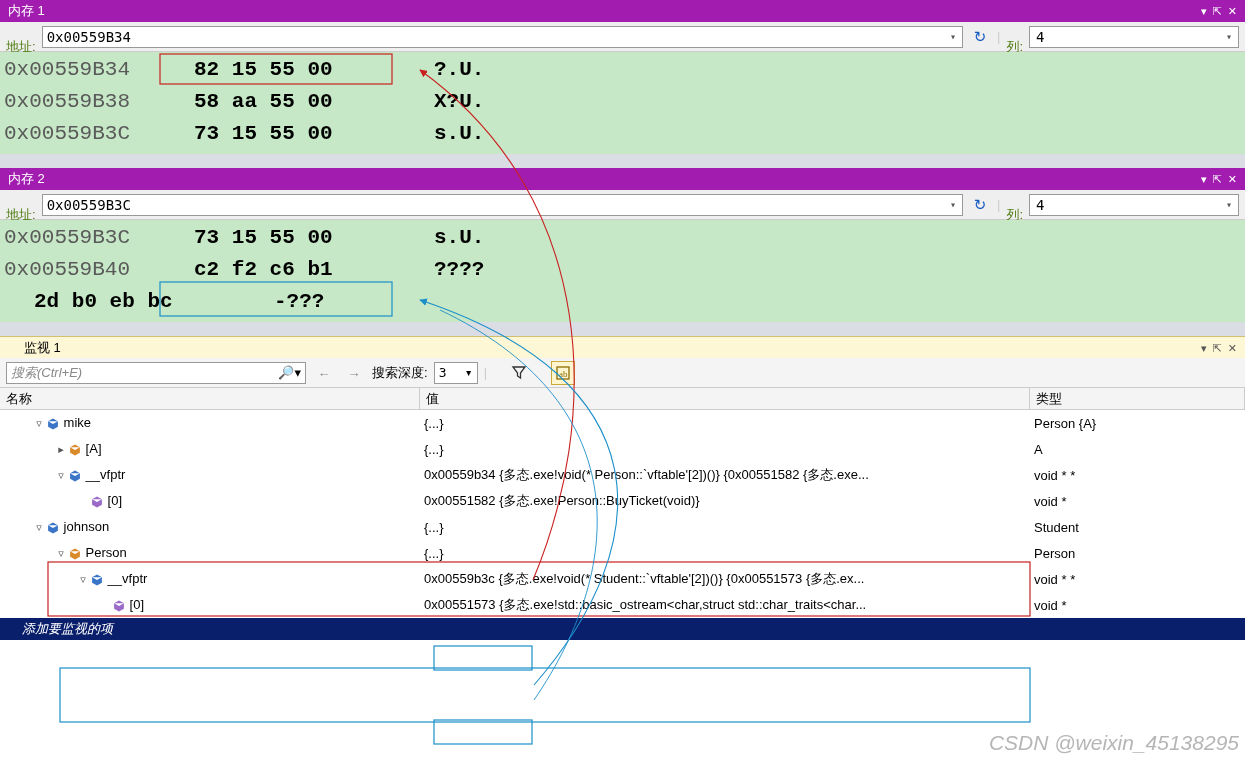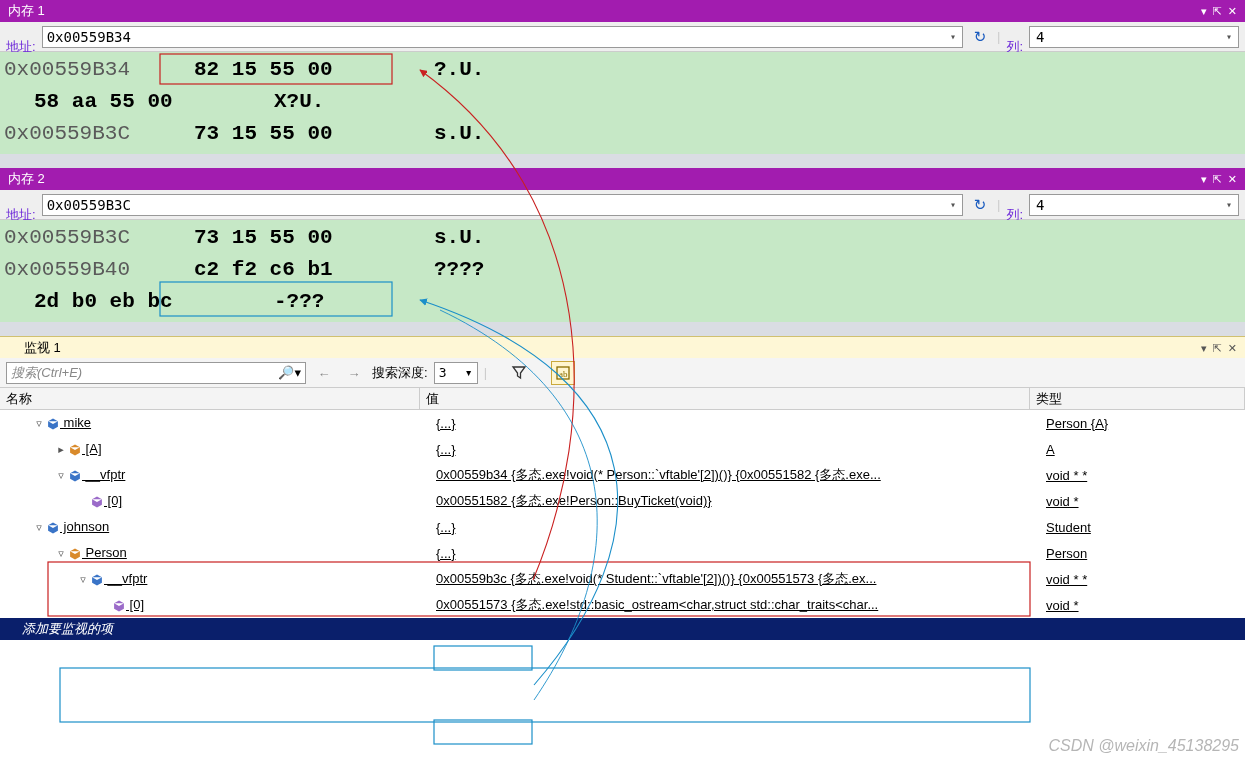--- a/index.html
+++ b/index.html
@@ -34,21 +34,21 @@
   .title-right-icons span { cursor:pointer; font-size:11px; }
   .toolbar {
     background: #efefef;
     height: 30px;
     display: flex;
     align-items: center;
     padding: 0 6px;
     border-bottom: 1px solid #ccc;
     gap: 6px;
   }
-  .toolbar label { font-size: 13px; color:#6d28d9;margin-top:20px; }
+  .toolbar label { font-size: 13px; color:#4d7c0f;margin-top:20px; }
   .addr-combo {
     flex: 1;
     height: 22px;
     border: 1px solid #999;
     background: #fff;
     display:flex; align-items:center;
     padding: 0 4px;
     font-size:14px;
     font-family: Consolas, monospace;
   }
@@ -109,38 +109,38 @@
   .watch-header {
     display:flex; background:#f4f4f4; height:22px; border-bottom:1px solid #ccc;
     font-size:13px;
   }
   .watch-header .col { padding:2px 6px; border-right:1px solid #ccc;}
   .c-name { width:420px;}
   .c-val { width:610px;}
   .c-type { flex:1;}
   .watch-body { background:#fff; font-size:13px;}
   .wrow { display:flex; height:26px; align-items:center;}
-  .wrow .c-name,.wrow .c-val,.wrow .c-type { padding:0 16px; overflow:hidden; white-space:nowrap; text-overflow:ellipsis;text-decoration:underline;}
+  .wrow .c-name,.wrow .c-val,.wrow .c-type { padding:0 4px; overflow:hidden; white-space:nowrap; text-overflow:ellipsis;}
   .wrow .c-name { padding-left:0;}
   .ind { display:inline-block; }
   .exp { display:inline-block; width:14px; text-align:center; color:#555; font-size:11px; cursor:pointer;}
   .ico-cube {
     display:inline-block; width:14px; height:14px; vertical-align:middle;
   }
   .ico-cube.blue svg path { fill:#3a74c7; }
   .ico-cube.orange svg path { fill:#d98a2b; }
   .ico-cube.purple svg path { fill:#9b6bc9; }
   .add-item-row {
     background:#0a1f6b; color:#fff; font-style:italic;
     height:22px; padding:0 22px; display:flex; align-items:center;
   }
   .watermark {
     position:absolute; right:6px; bottom:6px;
     color:rgba(120,120,120,0.55);
-    font-size:16px; font-style:italic;
+    font-size:21px; font-style:italic;
   }
   
   svg.overlay {
     position:absolute; top:0; left:0; width:1245px; height:761px;
     pointer-events:none; z-index:50;
   }
 </style>
 </head>
 <body>
 
@@ -161,21 +161,21 @@
   <div class="icon-btn">↻</div>
   <span style="color:#ccc">|</span>
   <label class="col-label">列:</label>
   <div class="col-combo">
     <span class="v">4</span>
     <span class="chev">▾</span>
   </div>
 </div>
 <div class="memdump" id="memdump1">
   <div class="memrow"><span class="maddr">0x00559B34</span><span class="mbytes">82 15 55 00</span><span class="mascii">?.U.</span></div>
-  <div class="memrow"><span class="mbytes">58 aa 55 00</span><span class="mascii">X?U.</span></div>
+  <div class="memrow"><span class="maddr">0x00559B38</span><span class="mbytes">58 aa 55 00</span><span class="mascii">X?U.</span></div>
   <div class="memrow"><span class="maddr">0x00559B3C</span><span class="mbytes">73 15 55 00</span><span class="mascii">s.U.</span></div>
 </div>
 
 <div style="height:14px;background:#dadde3;"></div>
 
 <div class="panel-title">
   <span>内存 2</span>
   <span class="title-right-icons">
     <span>▾</span>
     <span>⇱</span>

